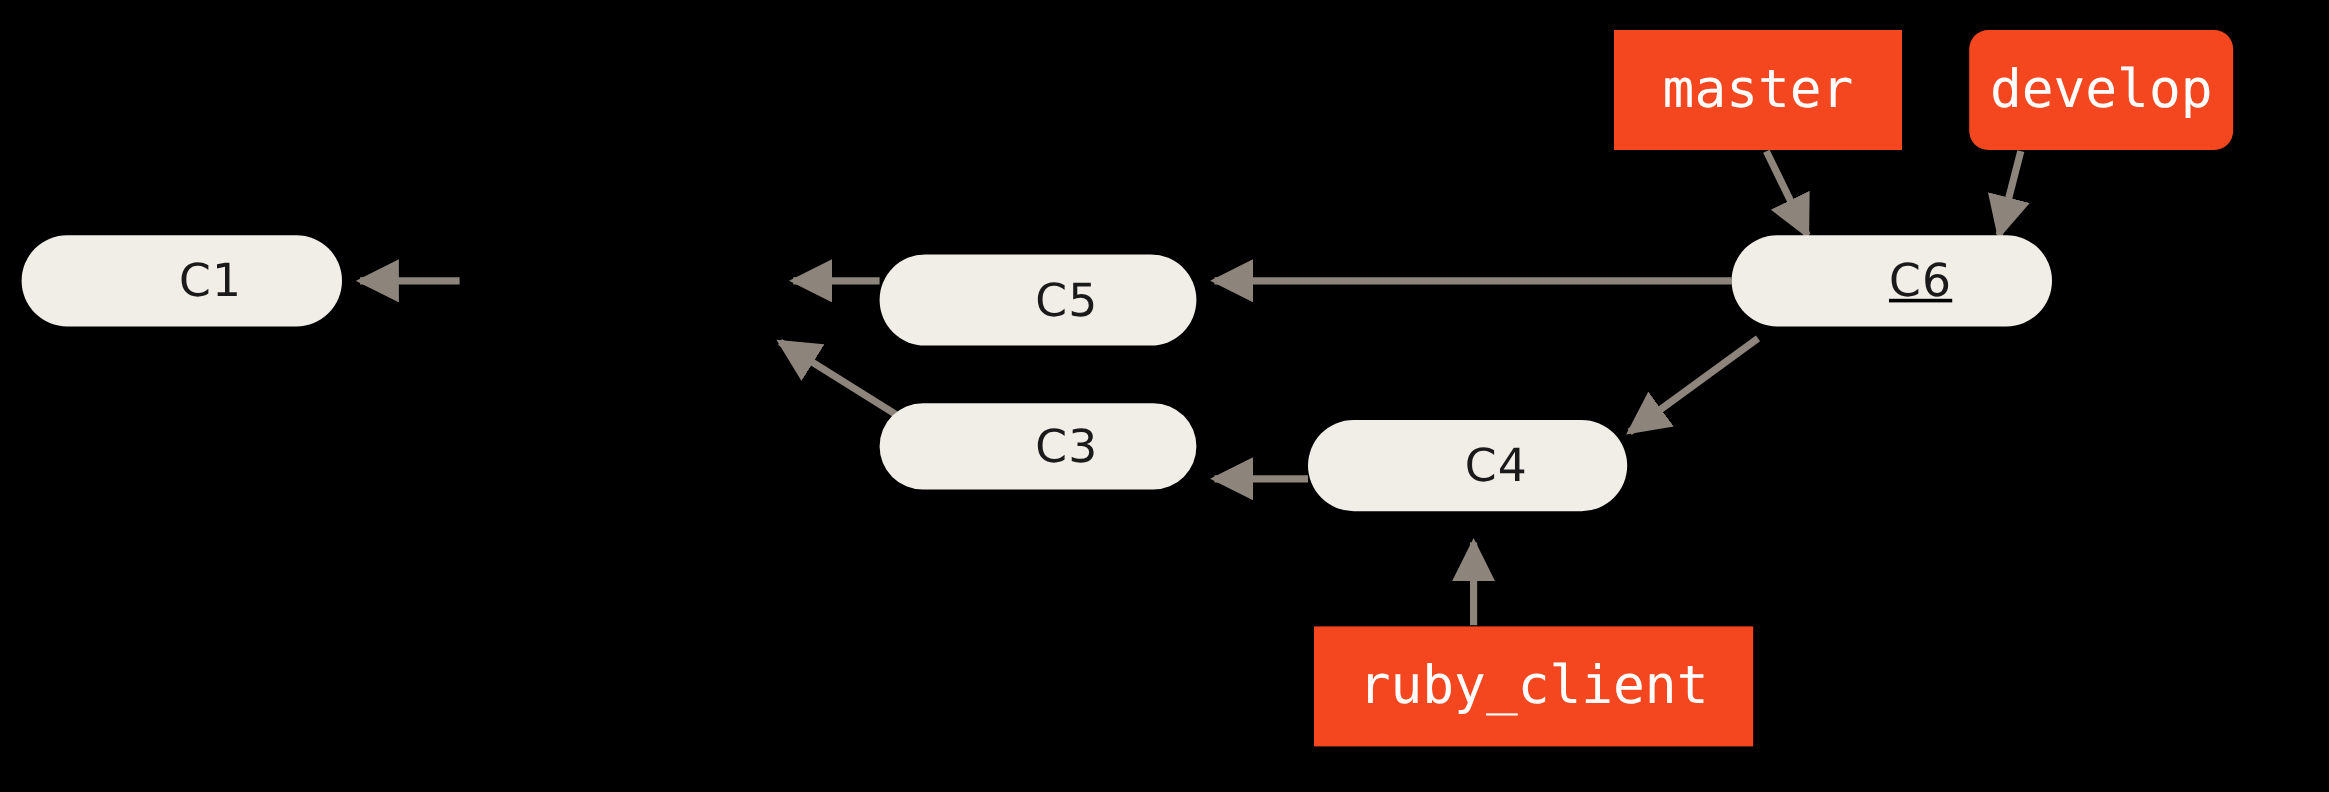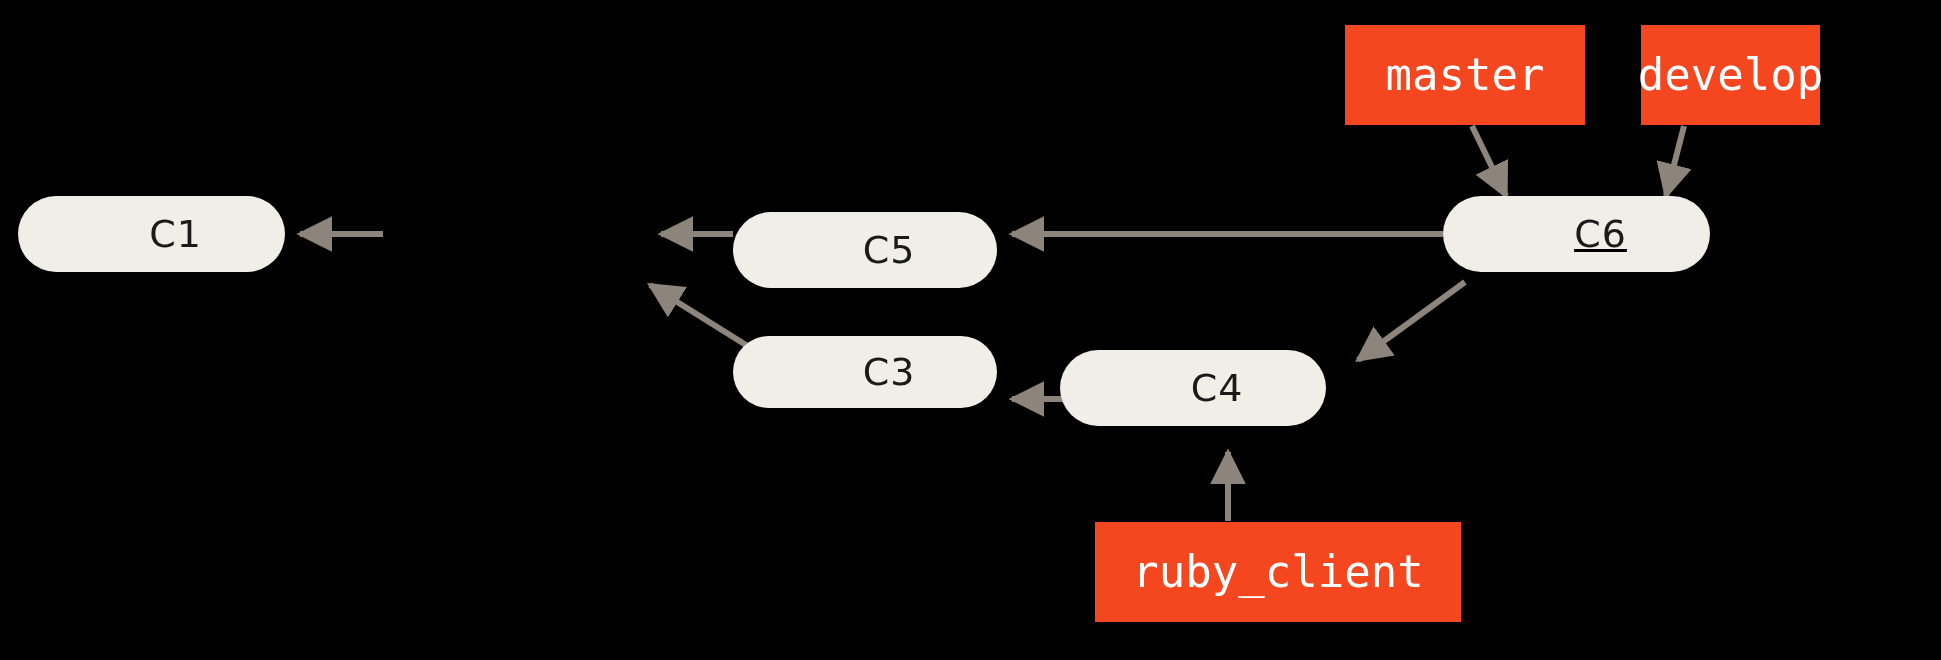--- a/index.html
+++ b/index.html
@@ -98,29 +98,29 @@
   </div>
 
   <div class="commit-node" style="left:1443px; top:196px; width:267px; height:76px;text-decoration:underline;">
     <span class="commit-label">C6</span>
   </div>
 
   <div class="commit-node" style="left:733px; top:336px; width:264px; height:72px;">
     <span class="commit-label">C3</span>
   </div>
 
-  <div class="commit-node" style="left:1060px; top:350px; width:266px; height:76px;">
+  <div class="commit-node" style="left:1090px; top:350px; width:266px; height:76px;">
     <span class="commit-label">C4</span>
   </div>
 
   <div class="branch-box" style="left:1345px; top:25px; width:240px; height:100px;">
     <span class="branch-label">master</span>
   </div>
 
-  <div class="branch-box" style="left:1641px; top:25px; width:179px; height:100px;">
+  <div class="branch-box" style="left:1641px; top:25px; width:220px; height:100px;border-radius:16px;">
     <span class="branch-label">develop</span>
   </div>
 
   <div class="branch-box" style="left:1095px; top:522px; width:366px; height:100px;">
     <span class="branch-label">ruby_client</span>
   </div>
 
 </div>
 
 </body></html>

